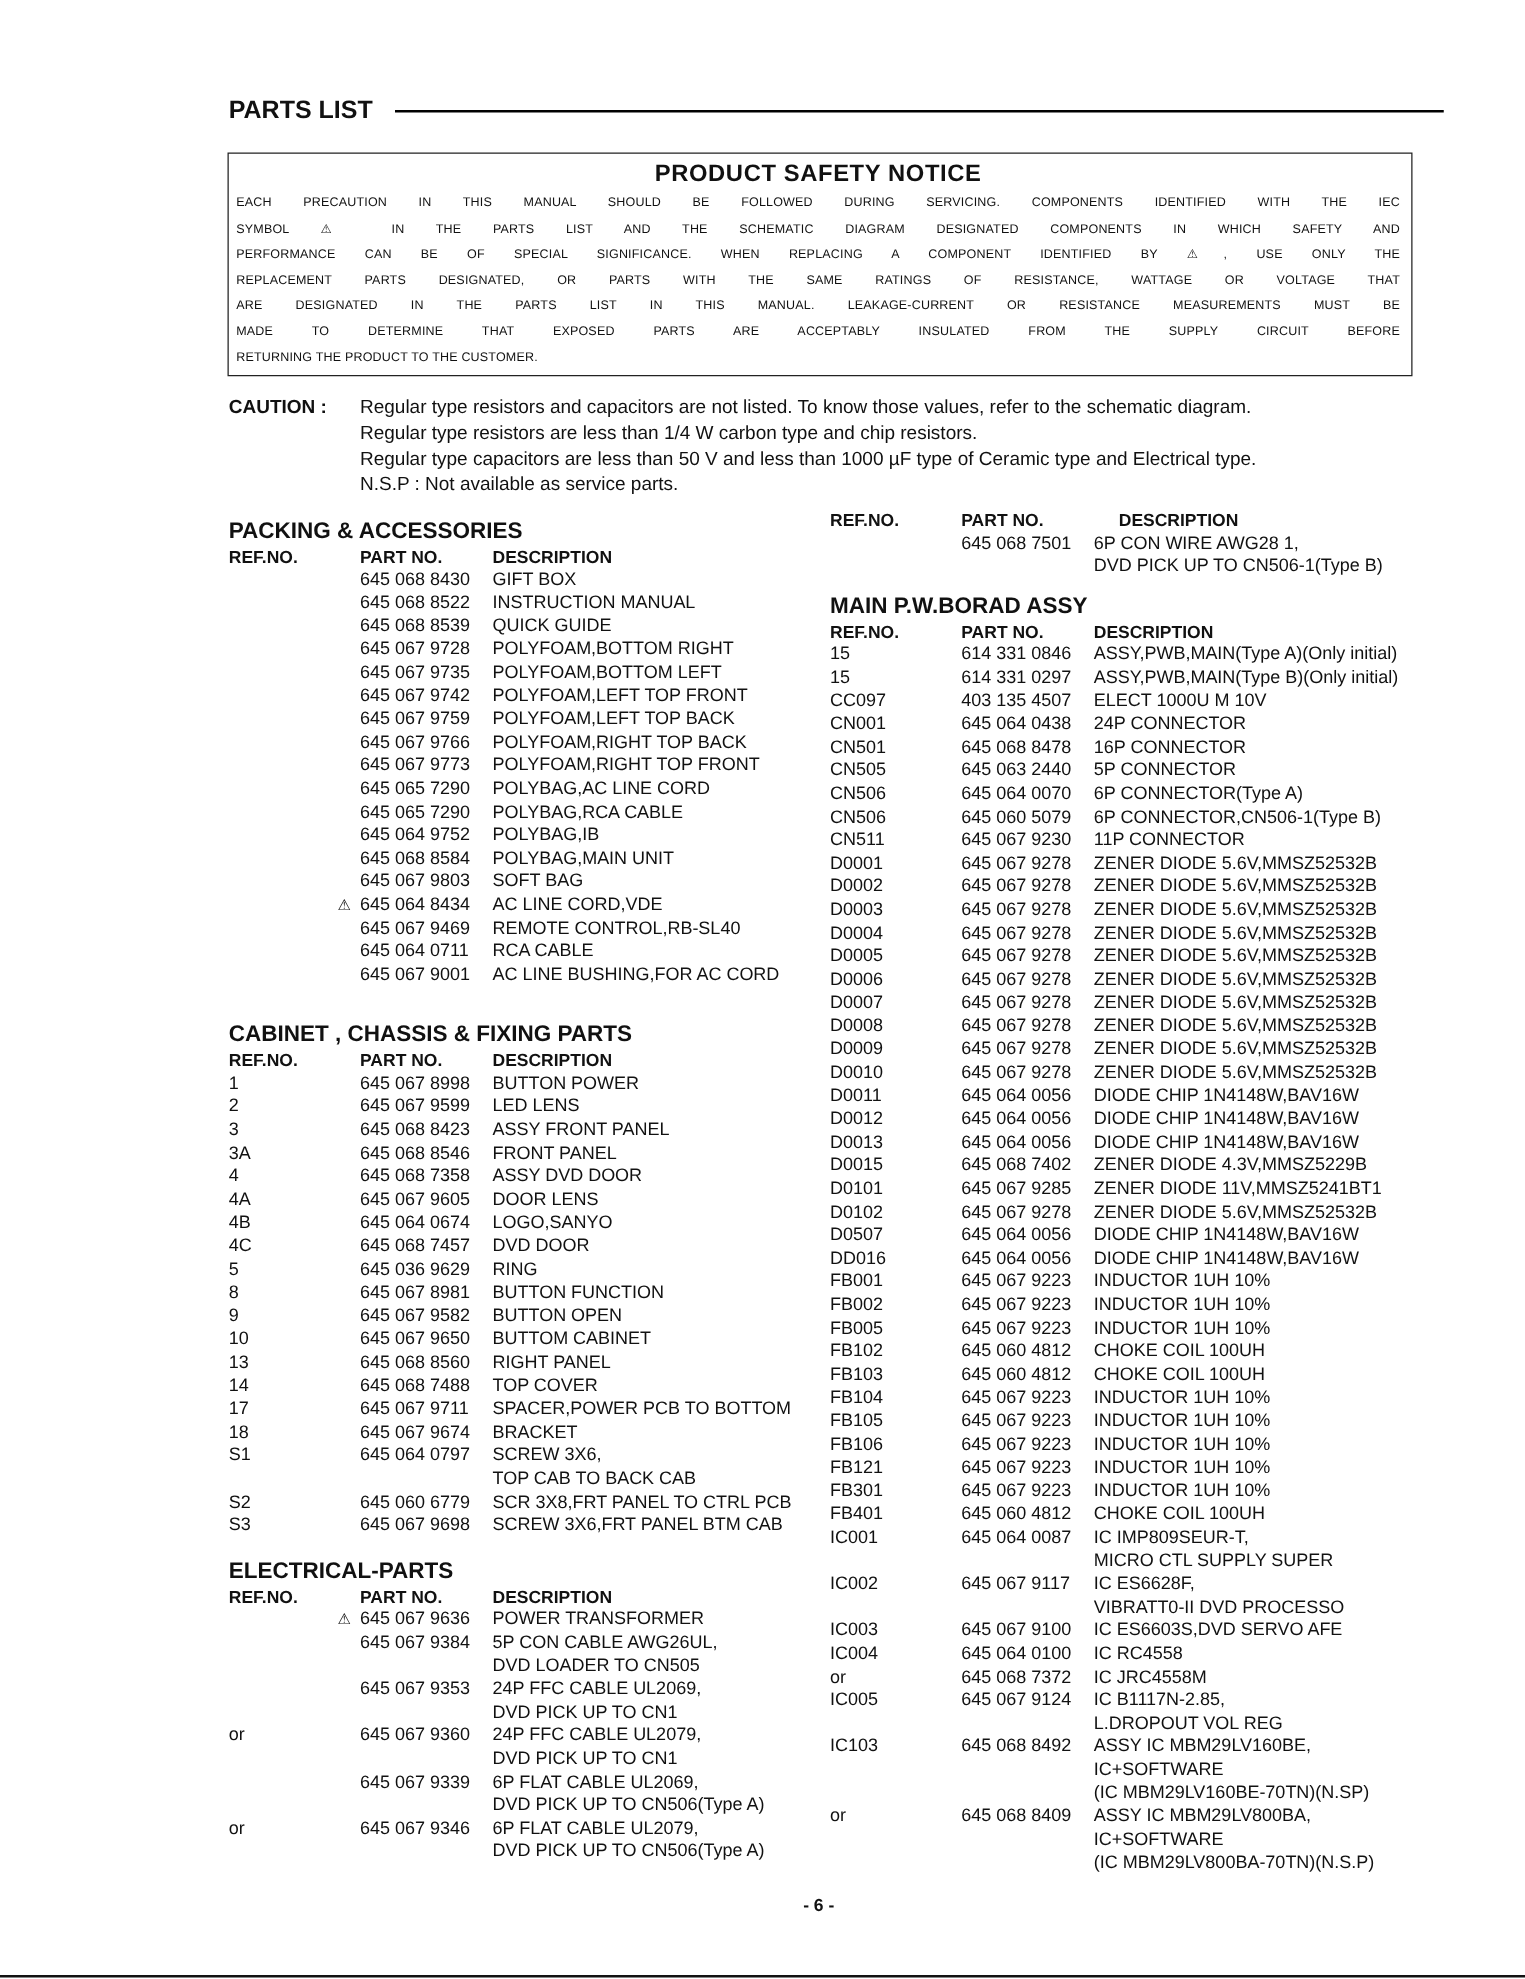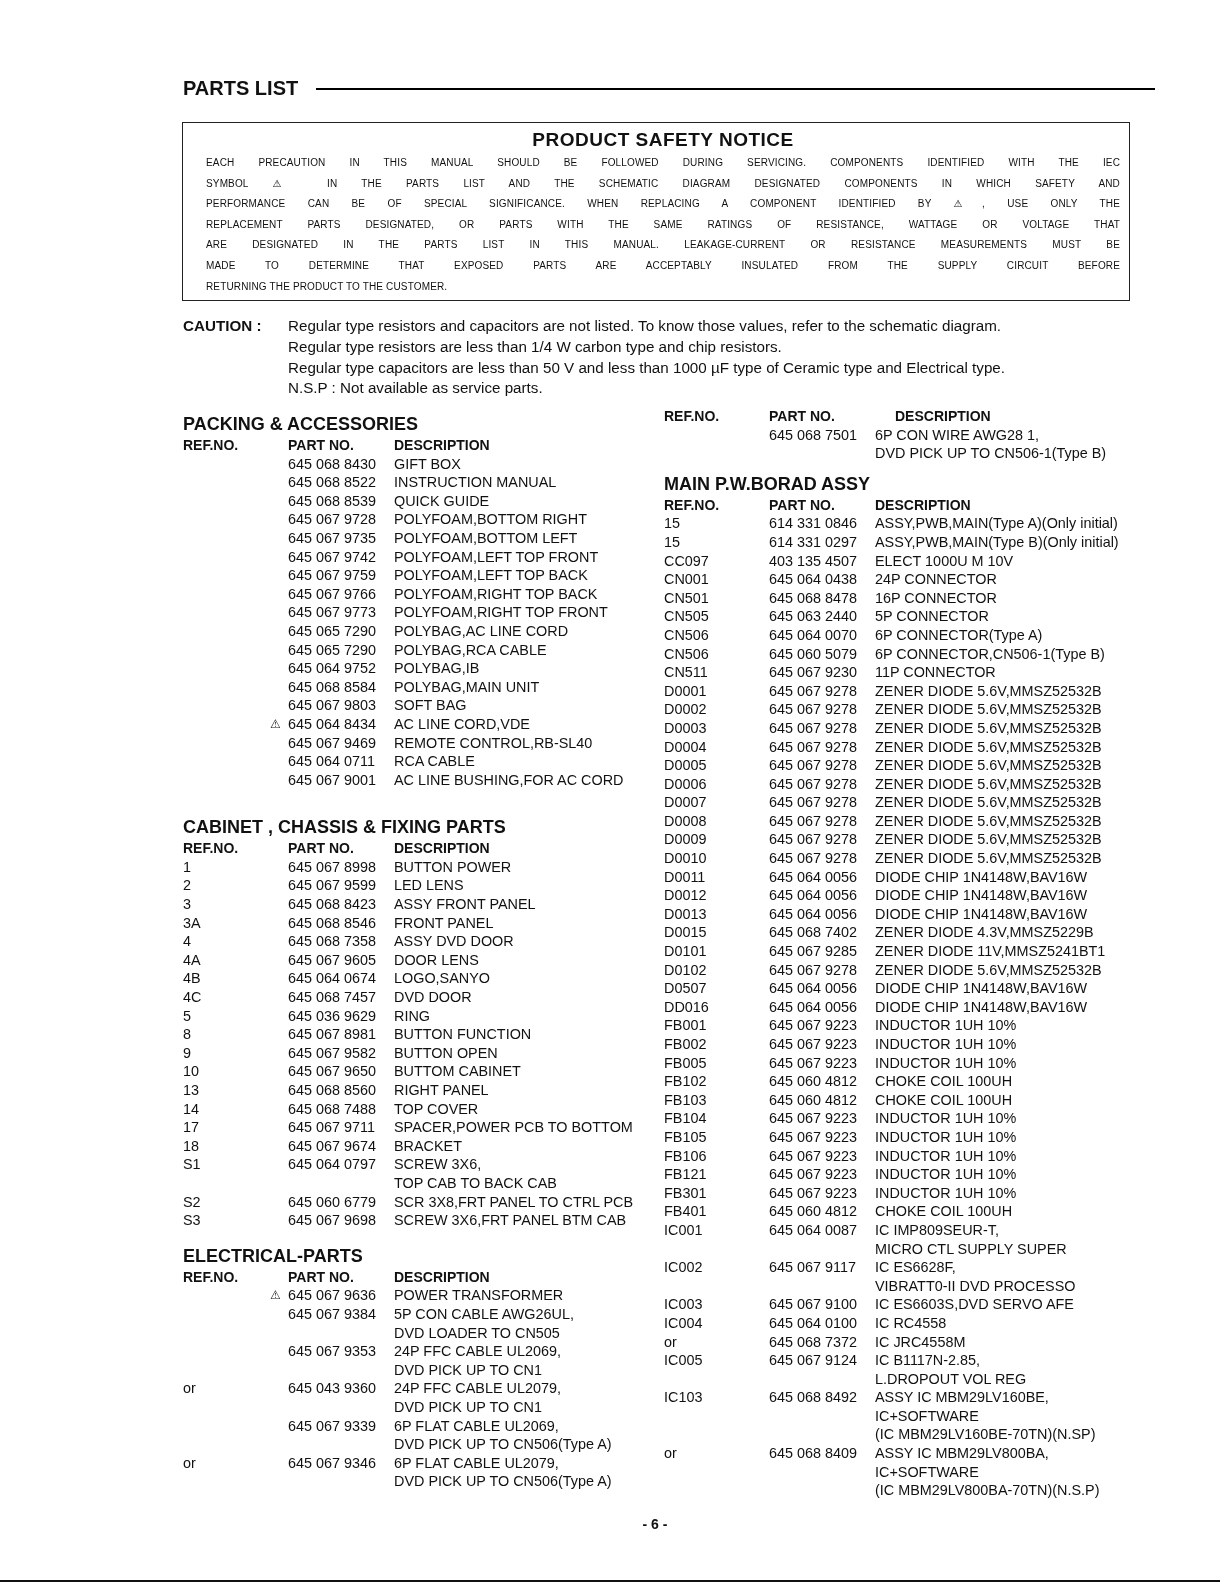--- a/index.html
+++ b/index.html
@@ -3,21 +3,21 @@
 <meta charset="utf-8">
 <style>
   * { box-sizing: border-box; margin: 0; padding: 0; }
   html, body { width: 1220px; height: 1583px; background: #ffffff; overflow: hidden; }
   body { position: relative; font-family: "Liberation Sans", sans-serif; color: #111; }
 
   .header { position: absolute; left: 183px; top: 74px; width: 972px; height: 28px; display: flex; align-items: center; }
   .header .title { font-weight: bold; font-size: 20px; letter-spacing: 0px; white-space: nowrap; }
   .header .rule { flex: 1; height: 2px; background: #000; margin-left: 18px; margin-top: 2px; }
 
-  .notice { position: absolute; left: 182px; top: 122px; width: 948px; height: 179px; border: 1px solid #222; padding: 4px 9px 0 23px; }
+  .notice { position: absolute; left: 182px; top: 122px; width: 948px; height: 179px; border: 1px solid #222; padding: 4px 9px 0 6px; }
   .notice .ntitle { text-align: center; font-weight: bold; font-size: 19px; line-height: 26px; letter-spacing: 0.5px; }
   .notice .nbody { font-size: 10px; line-height: 20.6px; text-align: justify; text-align-last: left; letter-spacing: 0.15px; }
   .notice .nline { display: block; text-align: justify; text-align-last: justify; white-space: nowrap; }
   .notice .nline.last { text-align-last: left; }
 
   .caution { position: absolute; left: 183px; top: 316px; width: 960px; font-size: 15.2px; line-height: 20.8px; }
   .caution .label { position: absolute; left: 0; top: 0; font-weight: bold; }
   .caution .lines { margin-left: 105px; }
 
   .col { position: absolute; }
@@ -308,21 +308,21 @@
         <span class="part"><span>645 067 9353</span></span>
         <span class="desc">24P FFC CABLE UL2069,</span>
       </div>
       <div class="row">
         <span class="ref"></span>
         <span class="part"><span></span></span>
         <span class="desc">DVD PICK UP TO CN1</span>
       </div>
       <div class="row">
         <span class="ref">or</span>
-        <span class="part"><span>645 043 9360</span></span>
+        <span class="part"><span>645 067 9360</span></span>
         <span class="desc">24P FFC CABLE UL2079,</span>
       </div>
       <div class="row">
         <span class="ref"></span>
         <span class="part"><span></span></span>
         <span class="desc">DVD PICK UP TO CN1</span>
       </div>
       <div class="row">
         <span class="ref"></span>
         <span class="part"><span>645 067 9339</span></span>

